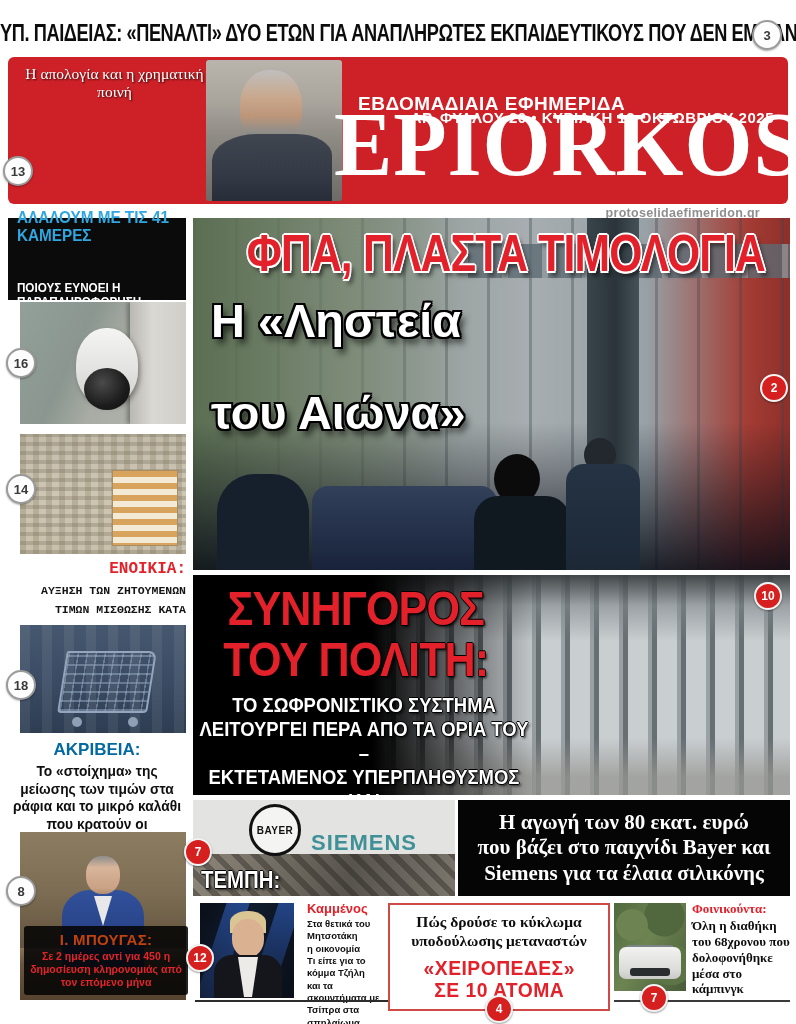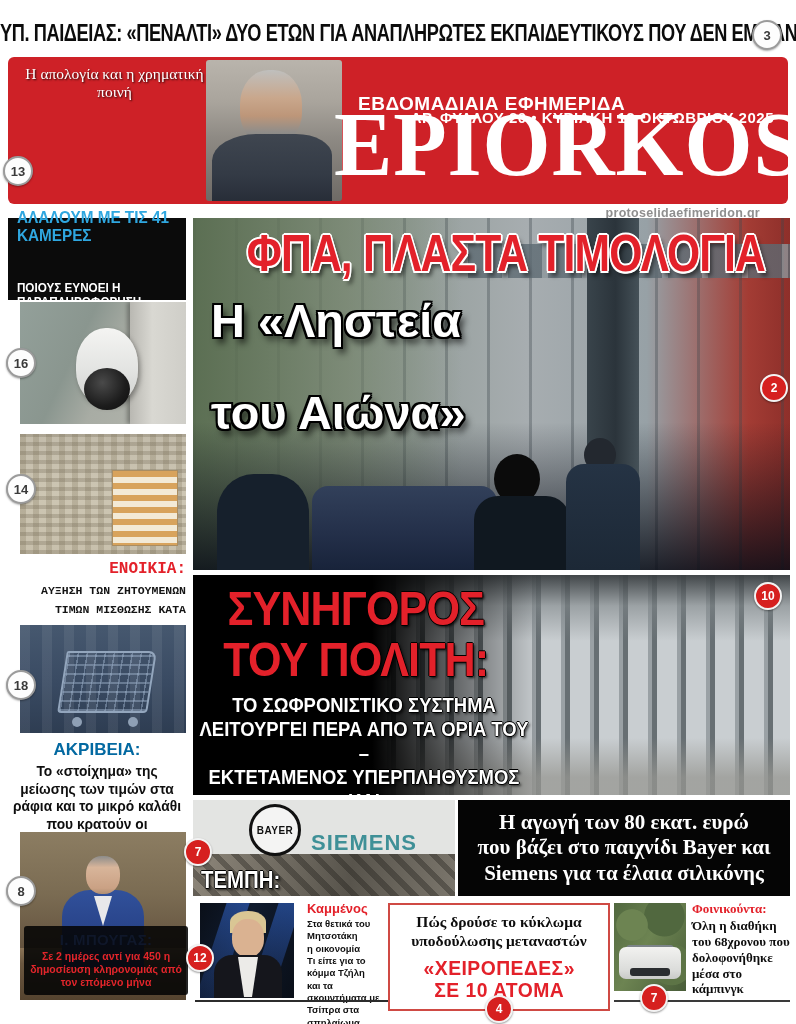--- a/index.html
+++ b/index.html
@@ -83,21 +83,21 @@
   .bg-podium{position:absolute;left:0;bottom:0;width:100%;height:52px;
       background:linear-gradient(180deg,#8a7356 0%,#6b5740 30%,#55432f 100%);}
   .bg-suit{position:absolute;left:42px;top:58px;width:82px;height:78px;border-radius:34% 34% 0 0;
       background:linear-gradient(180deg,#31519b 0%,#274186 60%,#1f3570 100%);}
   .bg-shirt{position:absolute;left:74px;top:64px;width:18px;height:30px;background:#e8e8ea;
       clip-path:polygon(0 0,100% 0,50% 100%);}
   .bg-head{position:absolute;left:66px;top:24px;width:34px;height:38px;border-radius:46%;
       background:linear-gradient(180deg,#8d8d8b 0%,#d8b59a 30%,#caa184 85%,#b08e72 100%);}
   .bougas-cap{left:24px;top:926px;width:158px;background:rgba(5,5,5,.88);border-radius:3px;
       text-align:center;padding:5px 3px 6px;}
-  .bougas-name{color:#0f172a;font-weight:bold;font-size:15px;letter-spacing:.3px;}
+  .bougas-name{color:#c2410c;font-weight:bold;font-size:15px;letter-spacing:.3px;}
   .bougas-text{color:#e3252b;font-weight:bold;font-size:10.5px;line-height:1.25;margin-top:2px;}
   
   .main-story{left:193px;top:218px;width:597px;height:352px;overflow:hidden;
       background:linear-gradient(180deg,rgba(0,0,0,0) 58%,rgba(8,12,22,.85) 100%),
                  linear-gradient(90deg,rgba(88,108,78,.9) 0%,rgba(118,133,108,.7) 26%,rgba(0,0,0,0) 45%),
                  repeating-linear-gradient(90deg,rgba(60,70,76,.35) 0 3px,rgba(0,0,0,0) 3px 42px),
                  linear-gradient(90deg,#7c8a80 0%,#939d99 34%,#a7adb0 56%,#97a1a6 76%,#a33c34 93%,#8e2f2a 100%);}
   .ms-door{position:absolute;left:66%;top:0;width:52px;height:100%;
       background:linear-gradient(90deg,#39444b 0%,#2b343b 55%,#455158 100%);}
   .ms-windows{position:absolute;left:46%;top:26px;width:54%;height:34px;

